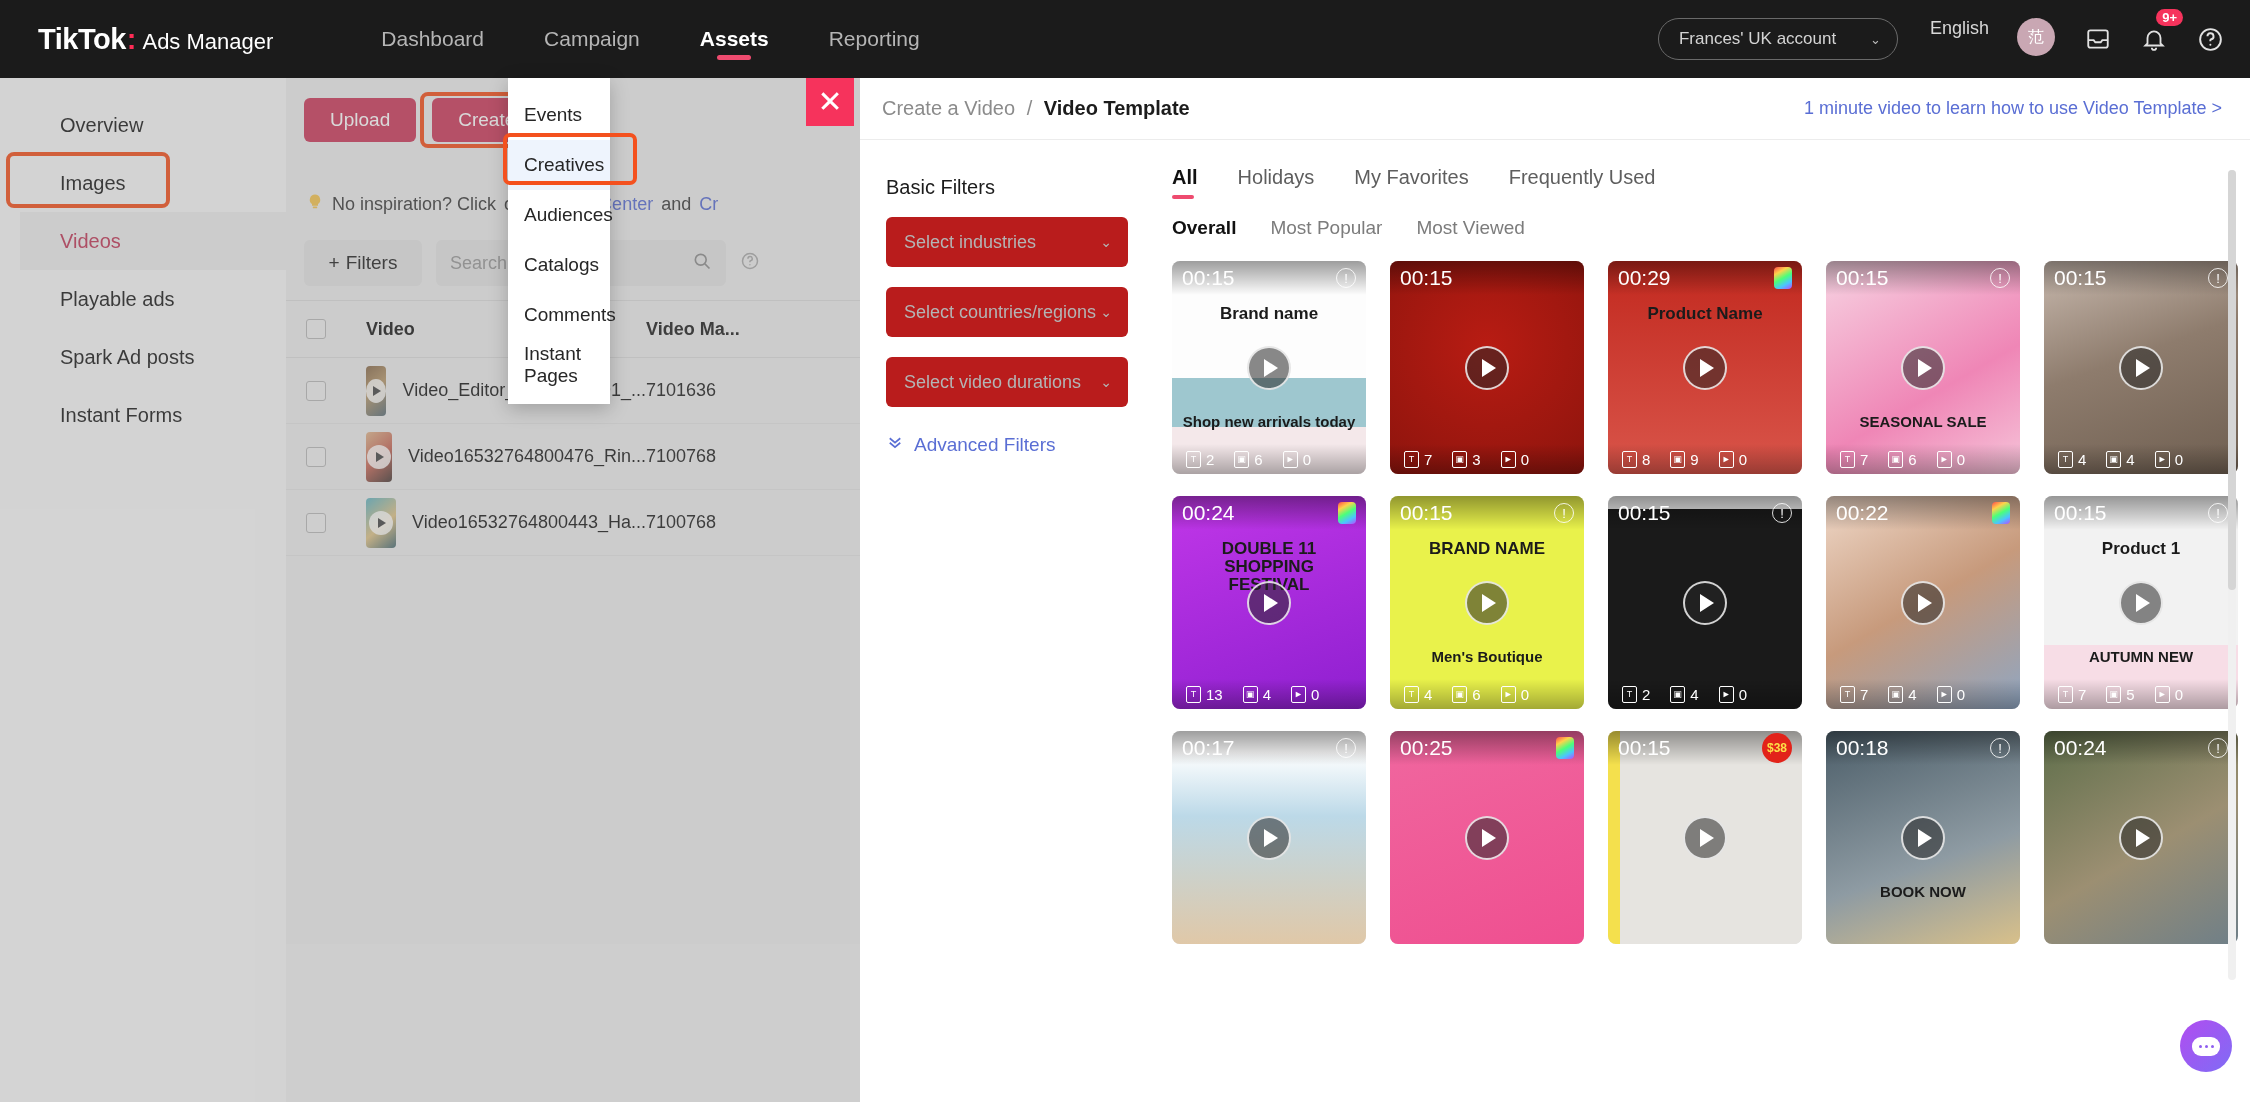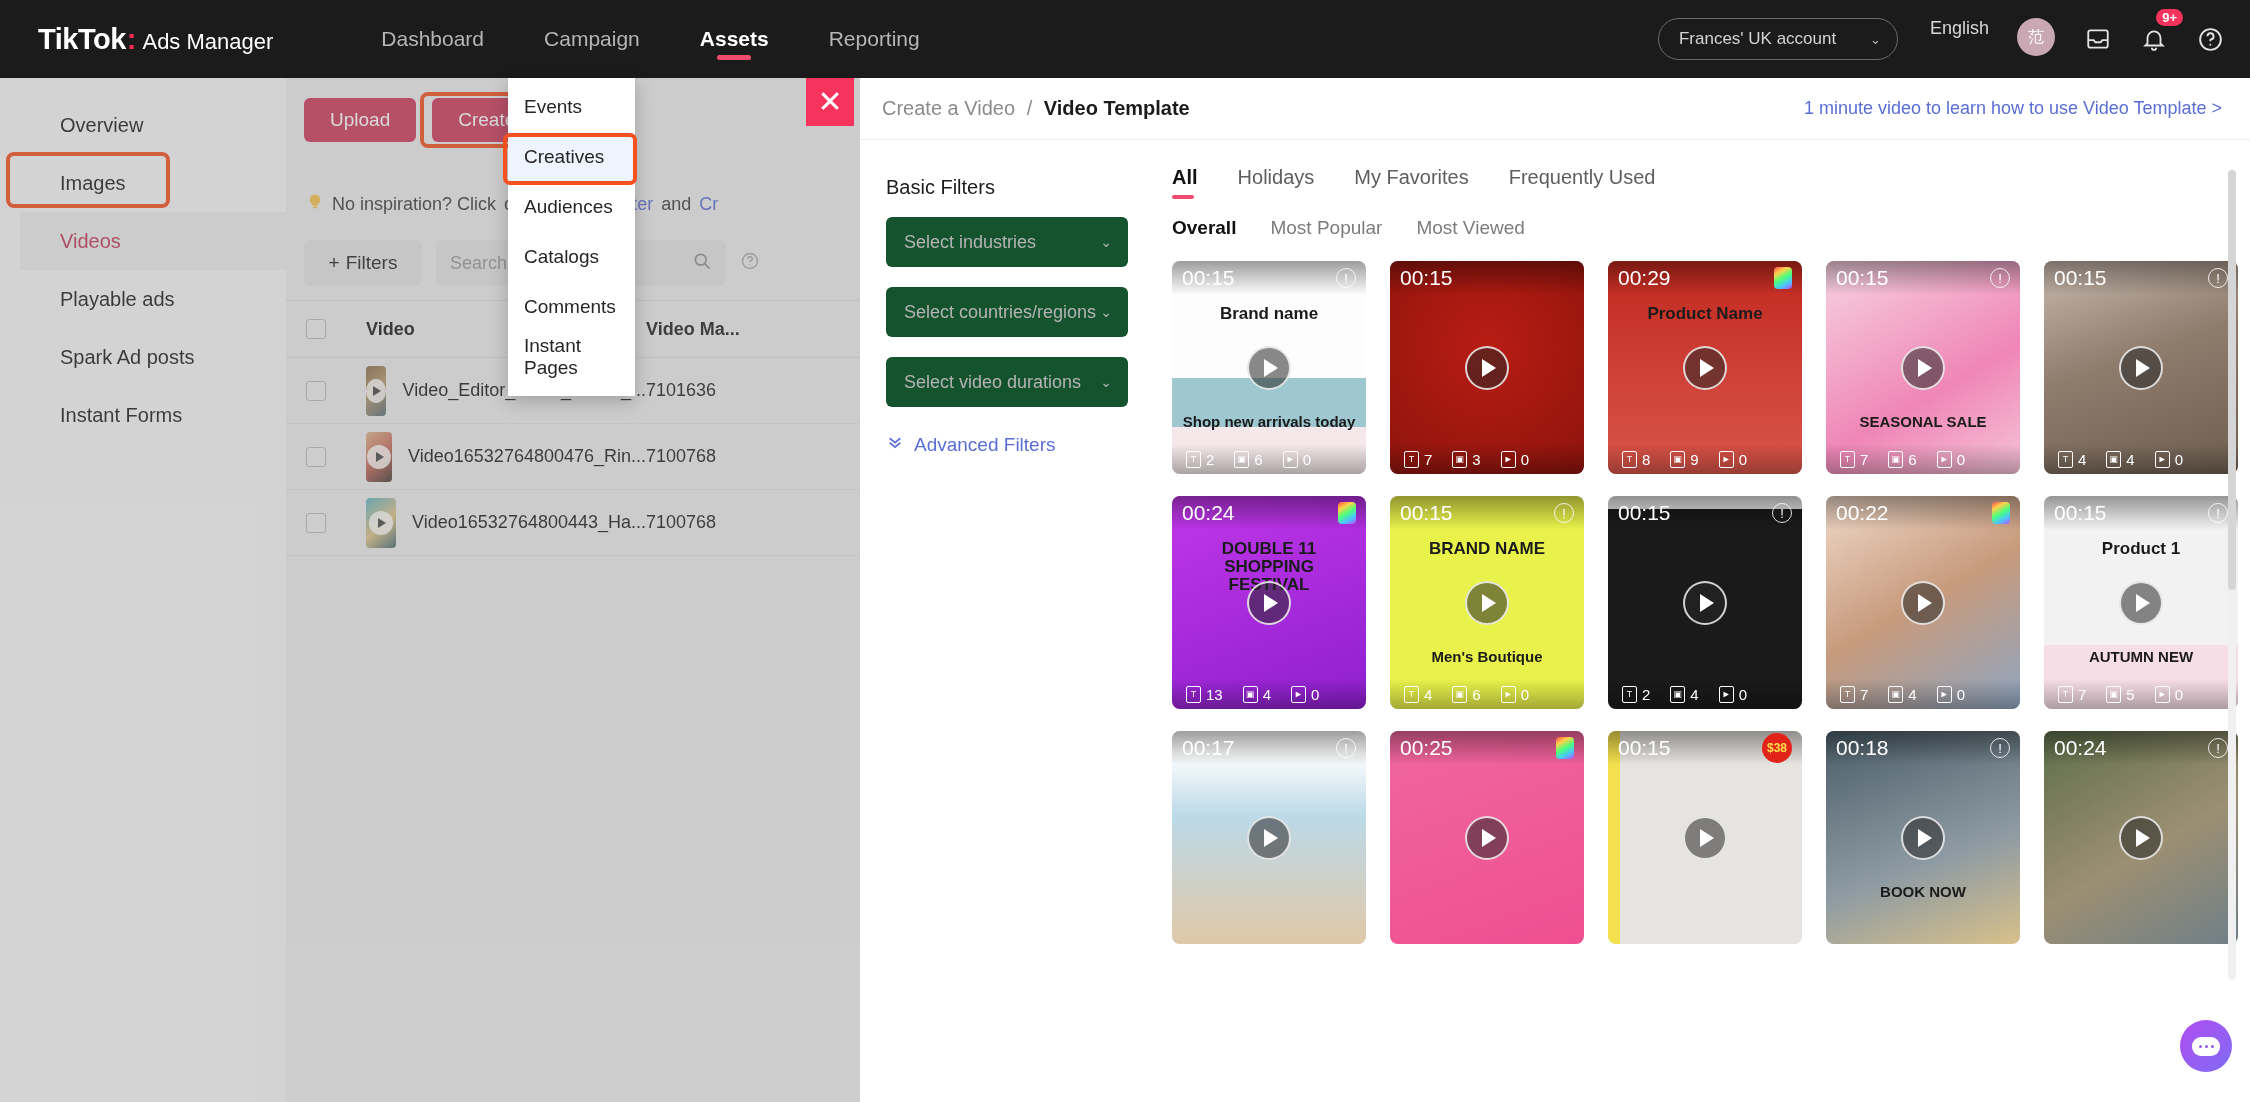--- a/index.html
+++ b/index.html
@@ -132,22 +132,22 @@
   .vname { font-size:18px; color:#1c1c1c; white-space:nowrap; }
 
   
   .dimmer {
     position:absolute; top:78px; left:0; width:860px; height:1024px;
     background: rgba(130,130,130,0.30); z-index: 12; pointer-events:none;
   }
 
   
   .dropdown {
-    position:absolute; top: 78px; left: 508px; width: 127px; background:#fff;
-    box-shadow: 0 5px 18px rgba(0,0,0,.22); z-index: 45; padding: 4px 0 14px 0;
+    position:absolute; top: 78px; left: 508px; width: 102px; background:#fff;
+    box-shadow: 0 5px 18px rgba(0,0,0,.22); z-index: 45; padding: 12px 0 14px 0;
   }
   .dd-item {
     height: 50px; display:flex; align-items:center; padding-left: 16px;
     font-size:19px; color:#262626; cursor:pointer;
   }
   .dd-item.hl { background:#eef4fd; }
   .dd-highlight {
     position:absolute; top: 133px; left: 503px; width: 134px; height: 52px;
     border:4px solid #f4511e; border-radius:7px; z-index:46; pointer-events:none;
   }
@@ -171,21 +171,21 @@
   .crumb b { color:#1c1c1c; }
   .crumb .sep { margin: 0 6px; color:#8b8b8b; }
   .panel-link { margin-left:auto; font-size:18px; color:#5a6ed4; cursor:pointer; }
 
   .panel-body { display:flex; height: 962px; }
   .filters {
     width: 290px; padding: 36px 22px 0 26px; flex-shrink:0;
   }
   .filters h4 { font-size:20px; font-weight:400; color:#1c1c1c; margin-bottom: 18px; }
   .sel {
-    background:#14532d; border-radius:6px; height: 50px; margin-bottom: 20px;
+    background:#b91c1c; border-radius:6px; height: 50px; margin-bottom: 20px;
     display:flex;align-items:center;justify-content:space-between;
     padding: 0 16px 0 18px; color:#b4b4b4; font-size:18px; cursor:pointer;
   }
   .sel .chev { color:#b4b4b4; font-size:14px; }
   .adv {
     display:flex; align-items:center; gap:10px; color:#5a6ed4;
     font-size:19px; margin-top: 26px; cursor:pointer;
   }
 
   .results { flex:1; padding: 26px 0 0 22px; position:relative; }

